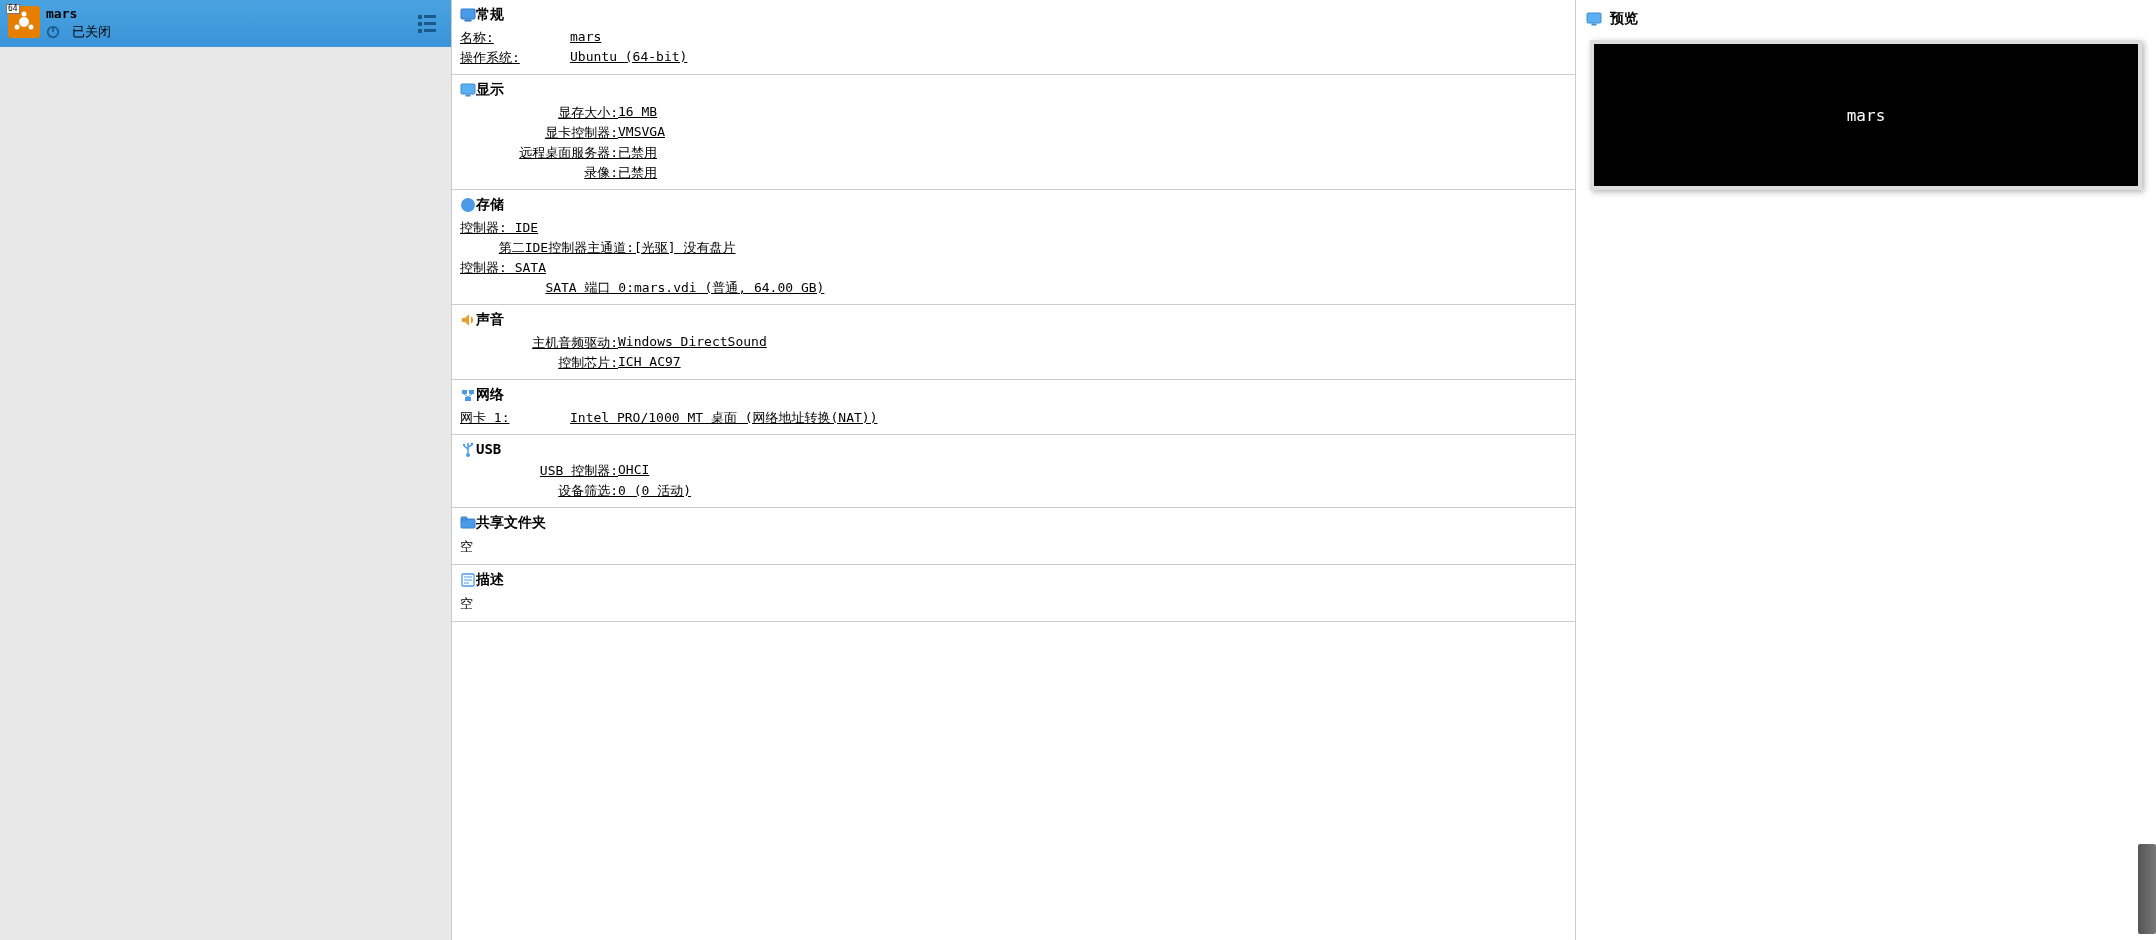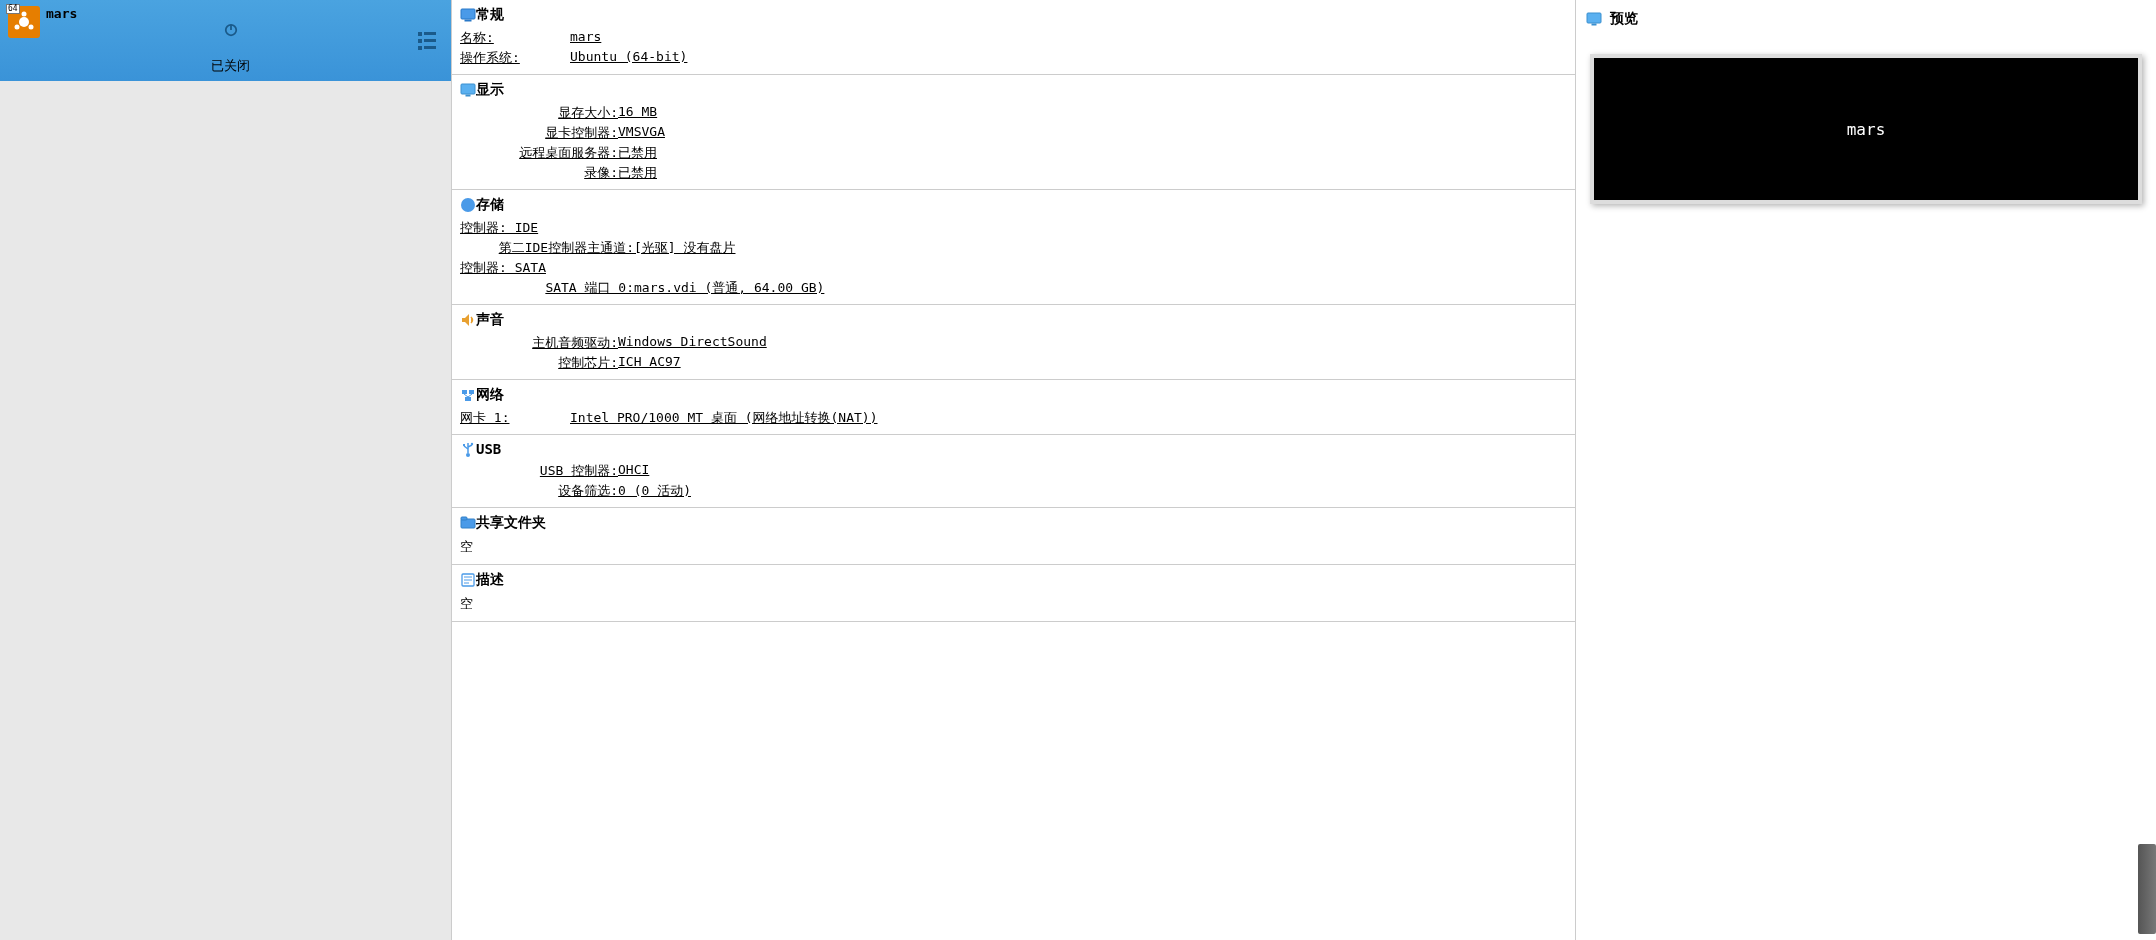--- a/index.html
+++ b/index.html
@@ -8,42 +8,42 @@
 
 
 .sidebar { width: 452px; background: #e8e8e8; border-right: 1px solid #ccc; }
 .vm-item { display: flex; align-items: flex-start; padding: 6px 8px; background: linear-gradient(to bottom, #4aa3e0, #3a93d8); color: #000; cursor: pointer; }
 .vm-icon-wrap { width: 32px; height: 32px; margin-right: 6px; position: relative; }
 .vm-icon-64 { position: absolute; top: -2px; left: -2px; background: #fff; border: 1px solid #777; font-size: 8px; padding: 0 1px; line-height: 8px; z-index: 2; }
 .vm-icon-os { width: 32px; height: 32px; background: #e67e00; border-radius: 3px; display: flex; align-items: center; justify-content: center; }
 .vm-icon-os svg { width: 24px; height: 24px; }
 .vm-info { flex: 1; }
 .vm-name { font-weight: bold; font-size: 13px; }
-.vm-status { display: flex; align-items: center; gap: 20px; font-size: 13px; margin-top: 2px; flex-direction: column; }
+.vm-status { display: flex; align-items: center; gap: 12px; font-size: 13px; margin-top: 2px; }
 .power-icon { width: 14px; height: 14px; display: inline-flex; }
 .list-toggle { width: 24px; height: 24px; display: flex; flex-direction: column; justify-content: center; gap: 3px; padding: 3px; margin-right: 4px; align-self: center; }
 .list-toggle span { display: flex; align-items: center; gap: 2px; }
 .list-toggle .sq { width: 4px; height: 4px; background: #1a5a8a; }
 .list-toggle .ln { flex: 1; height: 3px; background: #1a5a8a; }
 
 
 .details { flex: 1; background: #fff; overflow-y: auto; border-right: 1px solid #ccc; }
 .section { border-bottom: 1px solid #ccc; padding: 4px 8px 6px 8px; }
 .section-header { display: flex; align-items: center; gap: 0; font-weight: bold; font-size: 14px; padding: 2px 0 4px 0; cursor: pointer; }
 .section-icon { width: 16px; height: 16px; display: inline-flex; align-items: center; justify-content: center; }
 .kv-row { display: flex; padding: 1px 0; font-size: 13px; text-decoration: underline; }
 .kv-row.indent { padding-left: 16px; }
 .kv-label { width: 110px; flex-shrink: 0; }
 .kv-label.wide { width: 158px; text-align: right; }
 .kv-value { }
 .single-val { padding: 2px 0; }
 
 
 .preview-panel { width: 580px; background: #fff; padding: 8px 10px; }
-.preview-header { display: flex; align-items: center; gap: 8px; font-weight: bold; font-size: 14px; padding: 2px 0 26px 0; }
+.preview-header { display: flex; align-items: center; gap: 8px; font-weight: bold; font-size: 14px; padding: 2px 0 12px 0; }
 .preview-box { border: 4px solid #ddd; background: #000; height: 150px; display: flex; align-items: center; justify-content: center; margin: 0 4px; box-shadow: 2px 2px 6px rgba(0,0,0,0.3); }
 .preview-text { color: #fff; font-family: monospace; font-size: 16px; }
 
 
 .scrollbar-stub { width: 18px; background: linear-gradient(to right, #555, #777); height: 90px; align-self: flex-end; margin-bottom: 6px; border-radius: 2px; position: absolute; right: 0; bottom: 0; }
 
 
 .ic-general rect { fill: #4a9ae8; stroke: #2878c8; }
 .ic-system { background: #fff; border: 2px solid #4a9ae8; width: 14px; height: 14px; position: relative; }
 .ic-system::after { content: ''; position: absolute; width: 4px; height: 4px; background: #4a9ae8; top: 1px; left: 1px; }

